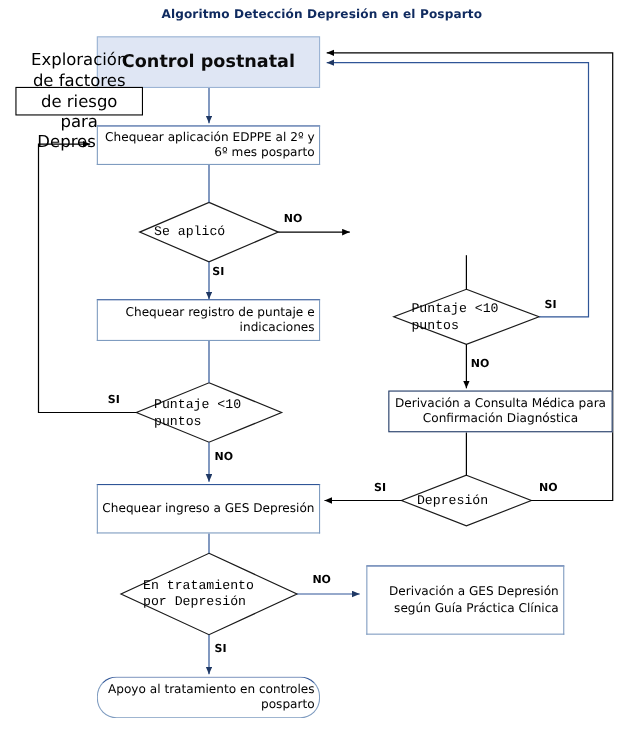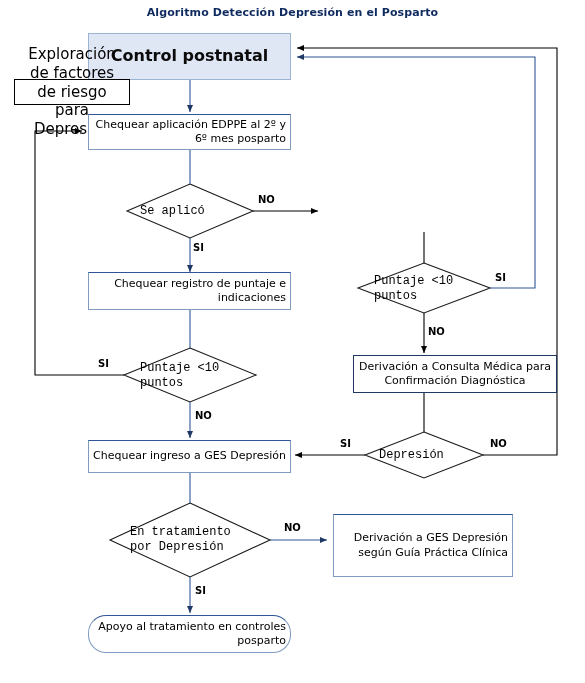--- a/index.html
+++ b/index.html
@@ -175,21 +175,21 @@
   </div>
 
   <div class="node box" style="left:322px; top:355px; width:204px; height:38px;margin-left:31px;">
     <span>Derivación a Consulta Médica para Confirmación Diagnóstica</span>
   </div>
 
   <div class="diamond-label" style="left:379px; top:448px; width:90px;">
     <span>Depresión</span>
   </div>
 
-  <div class="node box-accent" style="left:88px; top:440px; width:203px; height:33px;">
+  <div class="node box-accent" style="left:88px; top:440px; width:203px; height:45px;">
     <span>Chequear ingreso a GES Depresión</span>
   </div>
 
   <div class="diamond-label" style="left:130px; top:525px; width:120px;">
     <span>En tratamiento por Depresión</span>
   </div>
 
   <div class="node box-accent" style="left:333px; top:514px; width:180px; height:63px;">
     <span>Derivación a GES Depresión según Guía Práctica Clínica</span>
   </div>

